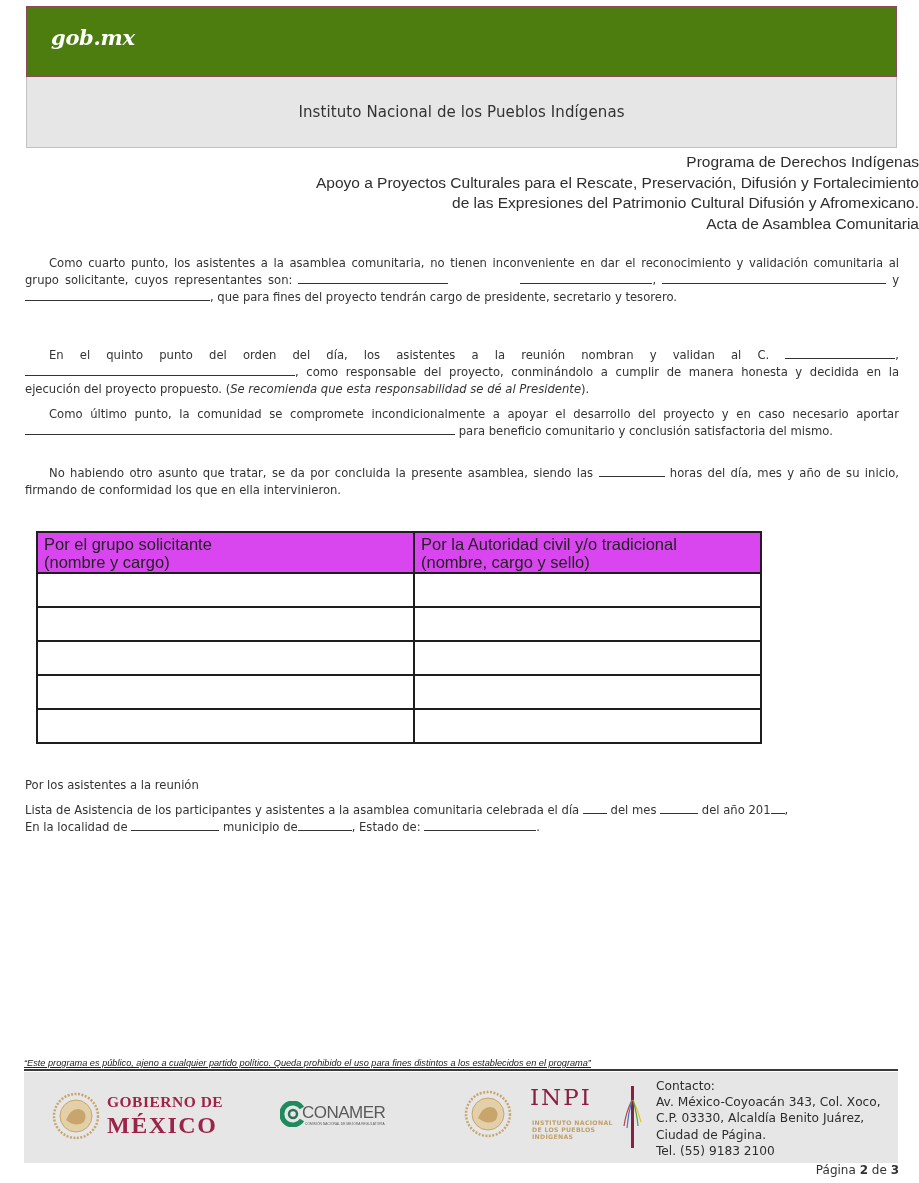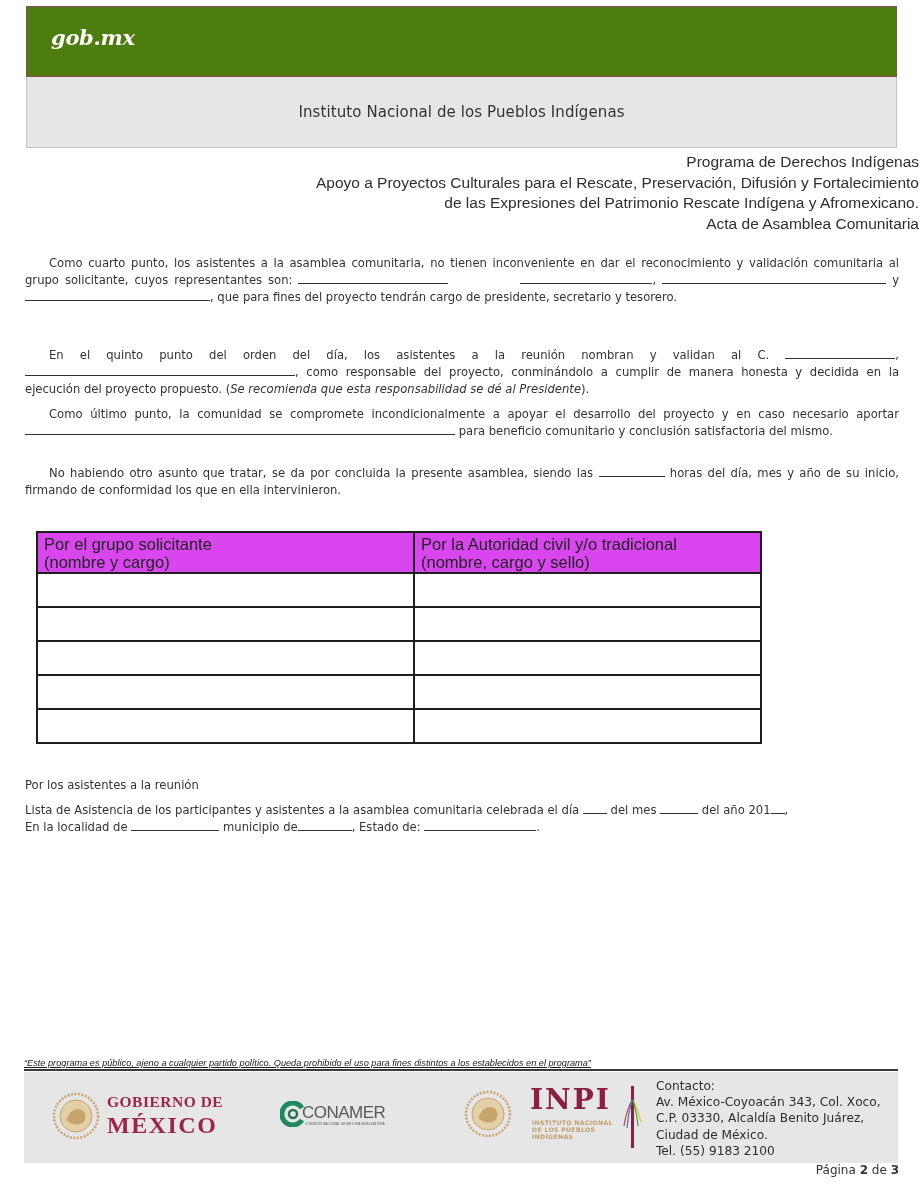--- a/index.html
+++ b/index.html
@@ -83,21 +83,21 @@
   .conamer-name {
     position: absolute; left: 22px; top: 2px; font-family: "Liberation Sans", sans-serif;
     font-size: 17px; color: #5a5a5a; letter-spacing: -0.5px; white-space: nowrap;
   }
   .conamer-sub {
     position: absolute; left: 25px; top: 21px; font-family: "Liberation Sans", sans-serif;
     font-size: 3.2px; color: #555; white-space: nowrap; letter-spacing: 0.1px;
   }
   .inpi-name {
     position: absolute; left: 506px; top: 14px;
-    font-family: "DejaVu Serif", serif; font-weight: bold; font-size: 28px; color: #8b1f3f; letter-spacing: 2px; line-height: 1;
+    font-family: "DejaVu Serif", serif; font-weight: normal; font-size: 23px; color: #8b1f3f; letter-spacing: 2px; line-height: 1;
   }
   .inpi-sub {
     position: absolute; left: 508px; top: 47px;
     font-family: "DejaVu Sans", sans-serif; font-weight: bold; font-size: 6.2px; line-height: 7px; color: #c2a06a; letter-spacing: 0.3px;
   }
   .inpi-staff { position: absolute; left: 598px; top: 14px; width: 20px; height: 62px; }
   .contact {
     position: absolute; left: 632px; top: 6px;
     font-family: "DejaVu Sans", sans-serif; font-size: 12.2px; line-height: 16.2px; color: #2d2d2d; white-space: nowrap;
   }
@@ -113,21 +113,21 @@
 <div class="hdr-top">
   <span class="hdr-logo">gob.mx</span>
 </div>
 <div class="hdr-band">
   <span class="hdr-inst">Instituto Nacional de los Pueblos Indígenas</span>
 </div>
 
 <div class="titles">
   <div>Programa de Derechos Indígenas</div>
   <div>Apoyo a Proyectos Culturales para el Rescate, Preservación, Difusión y Fortalecimiento</div>
-  <div>de las Expresiones del Patrimonio Rescate Indígena y Afromexicano.</div>
+  <div>de las Expresiones del Patrimonio Cultural Difusión y Afromexicano.</div>
   <div>Acta de Asamblea Comunitaria</div>
 </div>
 
 <div class="body-text p1">
   <span class="indent"></span><span>Como cuarto punto, los asistentes a la asamblea comunitaria, no tienen inconveniente en dar el reconocimiento y validación comunitaria al grupo solicitante, cuyos representantes son:</span>
   <span class="blank" style="width:150px"></span>&nbsp;&nbsp;&nbsp;&nbsp;&nbsp;&nbsp;&nbsp;&nbsp;&nbsp;&nbsp;&nbsp;&nbsp;<span class="blank" style="width:132px"></span><span>,</span>
   <span class="blank" style="width:224px"></span>
   <span>y</span>
   <span class="blank" style="width:185px"></span><span>, que para fines del proyecto tendrán cargo de presidente, secretario y tesorero.</span>
 </div>
@@ -241,21 +241,21 @@
     <rect x="9" y="0" width="3" height="62" fill="#8b1f3f"></rect>
     <path d="M10 14 Q4 26 2 40" fill="none" stroke="#c04050" stroke-width="1.2"></path>
     <path d="M10 14 Q6 28 5 42" fill="none" stroke="#3b7ec0" stroke-width="1.2"></path>
     <path d="M11 14 Q16 24 19 36" fill="none" stroke="#e8c020" stroke-width="1.2"></path>
     <path d="M11 14 Q15 28 16 40" fill="none" stroke="#4aa04a" stroke-width="1.2"></path>
   </svg>
   <div class="contact">
     <div>Contacto:</div>
     <div>Av. México-Coyoacán 343, Col. Xoco,</div>
     <div>C.P. 03330, Alcaldía Benito Juárez,</div>
-    <div>Ciudad de México.</div>
+    <div>Ciudad de Página.</div>
     <div>Tel. (55) 9183 2100</div>
   </div>
 </div>
 
 <div class="page-num">
   <span>Página</span>
   <b>2</b>
   <span>de</span>
   <b>3</b>
 </div>

